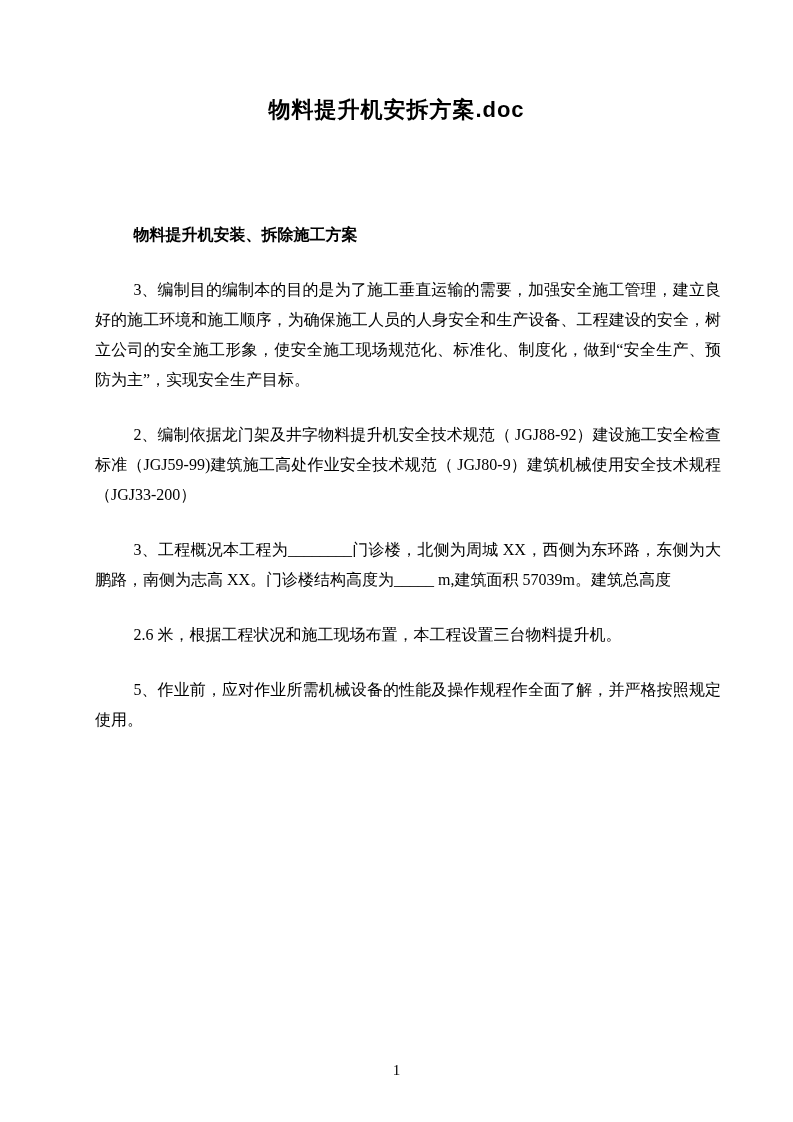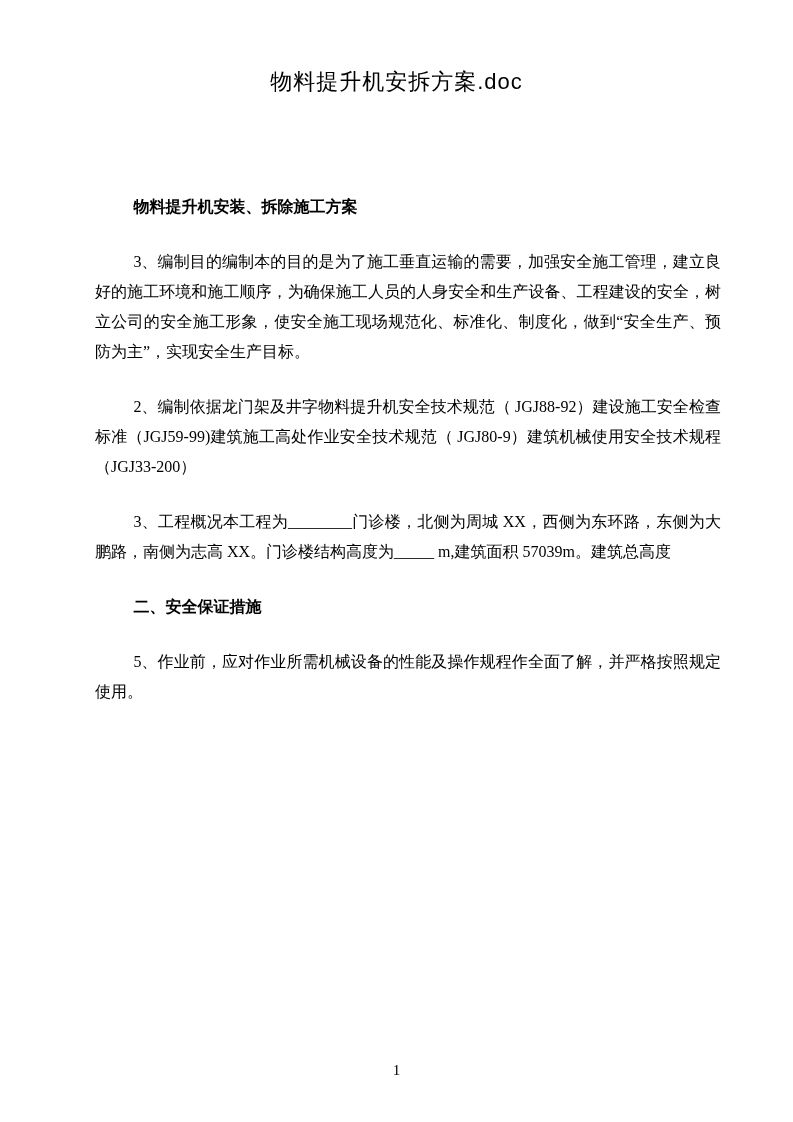--- a/index.html
+++ b/index.html
@@ -9,25 +9,25 @@
     width: 793px;
     height: 1122px;
     background: #ffffff;
     color: #000000;
     font-family: "Liberation Serif", serif;
     overflow: hidden;
     margin: 0 auto;
   }
   .doc-title {
     margin: 0;
-    padding-top: 67px;
+    padding-top: 95px;
     text-align: center;
     font-size: 22px;
     line-height: 30px;
-    font-weight: normal;
+    font-weight: bold;
     letter-spacing: 1px;
     font-family: "Liberation Sans", sans-serif;
   }
   .content {
     margin: 95px 72px 0 95px;
     font-size: 16px;
     line-height: 30px;
   }
   .para {
     margin: 25px 0 0 0;
@@ -60,22 +60,22 @@
 
     <p class="para bold">物料提升机安装、拆除施工方案</p>
 
 
     <p class="para">3、编制目的编制本的目的是为了施工垂直运输的需要，加强安全施工管理，建立良好的施工环境和施工顺序，为确保施工人员的人身安全和生产设备、工程建设的安全，树立公司的安全施工形象，使安全施工现场规范化、标准化、制度化，做到“安全生产、预防为主”，实现安全生产目标。</p>
 
     <p class="para">2、编制依据龙门架及井字物料提升机安全技术规范（ JGJ88-92）建设施工安全检查标准（JGJ59-99)建筑施工高处作业安全技术规范（ JGJ80-9）建筑机械使用安全技术规程（JGJ33-200）</p>
 
     <p class="para">3、工程概况本工程为________门诊楼，北侧为周城 XX，西侧为东环路，东侧为大鹏路，南侧为志高 XX。门诊楼结构高度为_____ m,建筑面积 57039m。建筑总高度</p>
 
+    <p class="para">2.6 米，根据工程状况和施工现场布置，本工程设置三台物料提升机。</p>
 
-    <p class="para bold">二、安全保证措施</p>
 
 
     <p class="para">5、作业前，应对作业所需机械设备的性能及操作规程作全面了解，并严格按照规定使用。</p>
 
   </div>
 
   <div class="page-number">1</div>
 
 </div>
 

